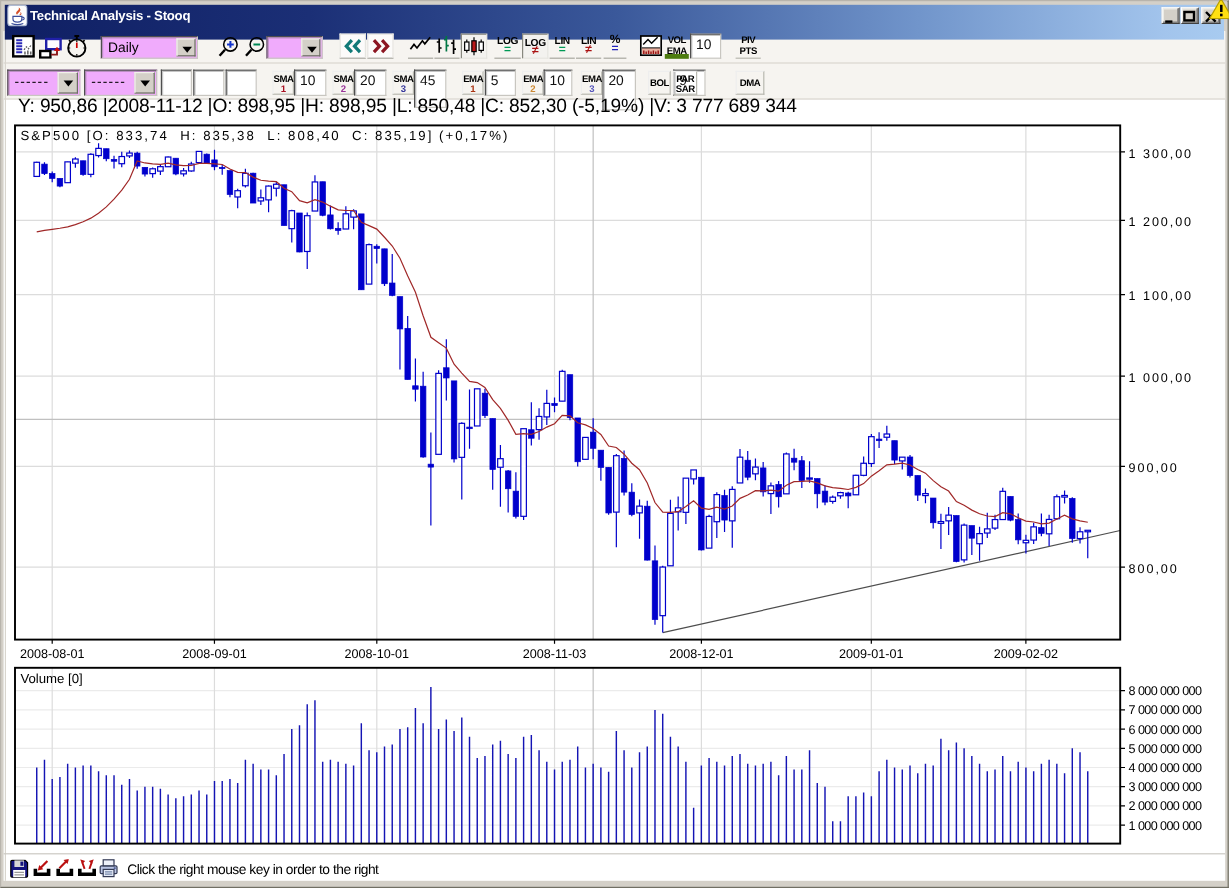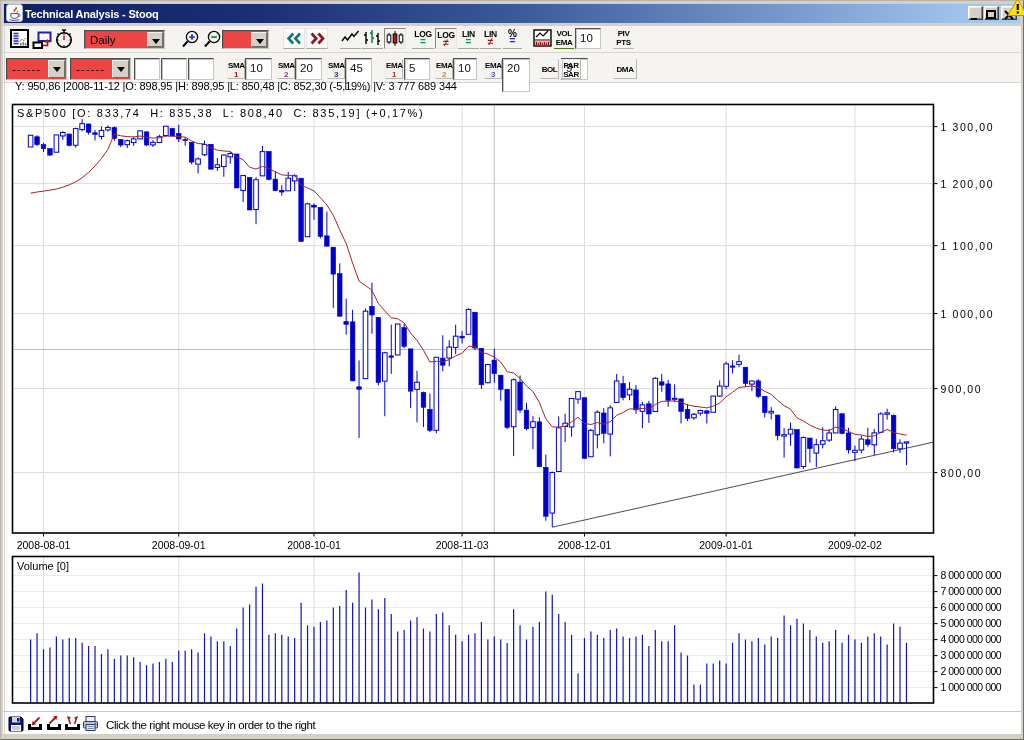--- a/index.html
+++ b/index.html
@@ -1,31 +1,31 @@
 <!DOCTYPE html>
 <html><head><meta charset="utf-8">
 <style>
 *{margin:0;padding:0;box-sizing:border-box}
 html,body{width:1024px;height:740px;overflow:hidden;background:#d4d0c8;font-family:"Liberation Sans",sans-serif}
 #win{position:absolute;left:0;top:0;width:1024px;height:740px;background:#d4d0c8;border:1px solid #716f64;border-top-color:#b8b4ac;border-left-color:#b8b4ac}
 #content{position:absolute;left:3px;top:26px;width:1018px;height:708px;background:#ffffff}
-#title{position:absolute;left:4px;top:4px;width:1016px;height:19px;background:linear-gradient(90deg,#0f1f63 0%,#1b2f76 25%,#3a589a 50%,#7195cb 75%,#a2c4ec 95%,#a8cbf0 100%)}
+#title{position:absolute;left:4px;top:4px;width:1016px;height:29px;background:linear-gradient(90deg,#0f1f63 0%,#1b2f76 25%,#3a589a 50%,#7195cb 75%,#a2c4ec 95%,#a8cbf0 100%)}
 #title .txt{position:absolute;left:21px;top:3.5px;color:#fff;font-size:11px;font-weight:bold;letter-spacing:-0.2px}
 .wbtn{position:absolute;top:6px;width:15px;height:14px;background:#d4d0c8;border:1px solid;border-color:#ffffff #404040 #404040 #ffffff;box-shadow:inset -1px -1px 0 #808080,inset 1px 1px 0 #ecebe5}
 .sep1{position:absolute;left:3px;width:1018px;height:1px;background:#d9d6cf}
 .tb{position:absolute;background:#fcfbfa;border:1px solid;border-color:#e6e5e0 #a8a8a0 #a8a8a0 #e6e5e0}
 .tb.sel{border-color:#88887f #e6e5e0 #e6e5e0 #88887f;background:#f3f2ef}
 .flat{position:absolute}
 .inp{position:absolute;background:#fff;border:1px solid;border-color:#4f4f4f #c8c6c0 #c8c6c0 #4f4f4f;box-shadow:inset 1px 1px 0 rgba(90,90,90,.35);font-size:11.5px;color:#111;padding-left:4px;padding-top:3px}
-.cmb{position:absolute;background:#ef4444;border:1px solid;border-color:#4f4f4f #c8c6c0 #c8c6c0 #4f4f4f;box-shadow:inset 1px 1px 0 rgba(90,90,90,.35);font-size:11.5px;color:#000}
+.cmb{position:absolute;background:#f0abfc;border:1px solid;border-color:#4f4f4f #c8c6c0 #c8c6c0 #4f4f4f;box-shadow:inset 1px 1px 0 rgba(90,90,90,.35);font-size:11.5px;color:#000}
 .cmb .ar{position:absolute;right:1px;top:1px;bottom:1px;width:16px;background:#d4d0c8;border:1px solid;border-color:#f2f1ec #6e6e66 #6e6e66 #f2f1ec}
 .cmb .ar:after{content:"";position:absolute;left:4px;top:6px;border:4px solid transparent;border-top:5px solid #000}
 .lbl{position:absolute;font-size:8px;font-weight:bold;line-height:1.15;text-align:center;color:#000;letter-spacing:-0.4px;border-right:1px solid #b8b8b0;border-bottom:1px solid #b8b8b0;border-top:1px solid #eee;border-left:1px solid #eee;padding-top:1px}
 .ic{position:absolute}
-#infoline{position:absolute;left:15px;top:80px;font-size:11px;color:#000;letter-spacing:-0.15px}
+#infoline{position:absolute;left:15px;top:80px;font-size:16px;color:#000;letter-spacing:-0.15px}
 #status{position:absolute;left:106px;top:719px;font-size:11.5px;color:#000;letter-spacing:-0.4px}
 svg text{font-family:"Liberation Sans",sans-serif;font-size:10.5px;fill:#000}
 svg text.ax{letter-spacing:1.6px}
 svg text.vx{letter-spacing:-0.5px}
 svg text.ttl{font-size:11px;letter-spacing:1.7px}
 svg text.ttl2{font-size:11px}
 </style></head>
 <body>
 <div id="win"></div>
 <div id="content"></div>
@@ -149,21 +149,21 @@
     <div style="font-size:10px;font-weight:bold;color:#2222bb;margin-top:-4px">=</div>
   </div>
 <div class="flat" style="left:533px;top:29px;width:20px;height:20px">
 <svg width="19" height="18" viewBox="0 0 19 18">
       <rect x="1" y="1" width="17" height="16" fill="#fff" stroke="#000" stroke-width="1.4"></rect>
       <path d="M3 8l4-4 3 3 5-5" stroke="#000" stroke-width="1.2" fill="none"></path>
       <rect x="2" y="11" width="15" height="5" fill="#e8b0a0"></rect>
       <path d="M3.5 16v-3M5.5 16v-2M7.5 16v-3M9.5 16v-2M11.5 16v-3M13.5 16v-2M15.5 16v-3" stroke="#991111" stroke-width="1.2"></path>
       <rect x="2" y="10.5" width="15" height="0.8" fill="#000"></rect>
     </svg></div>
-<div class="lbl" style="left:554px;top:28px;width:20px;height:21px;border:none;border-bottom:1px solid #4d7c0f">VOL<br>EMA</div>
+<div class="lbl" style="left:554px;top:28px;width:20px;height:21px;border:none;border-bottom:4px solid #4d7c0f">VOL<br>EMA</div>
 <div class="inp" style="left:575px;top:28px;width:26px;height:21px">10</div>
 <div class="lbl" style="left:613px;top:28px;width:21px;height:21px;border:none;border-bottom:1px solid #b8b8b0">PIV<br>PTS</div>
 
 <div class="sep1" style="top:82px"></div>
 <div class="cmb" style="left:6px;top:58px;width:61px;height:22px">
     <span style="position:absolute;left:5px;top:4px;letter-spacing:1px">------</span>
     <span class="ar" style="width:17px"></span>
   </div>
 <div class="cmb" style="left:70px;top:58px;width:61px;height:22px">
     <span style="position:absolute;left:5px;top:4px;letter-spacing:1px">------</span>

